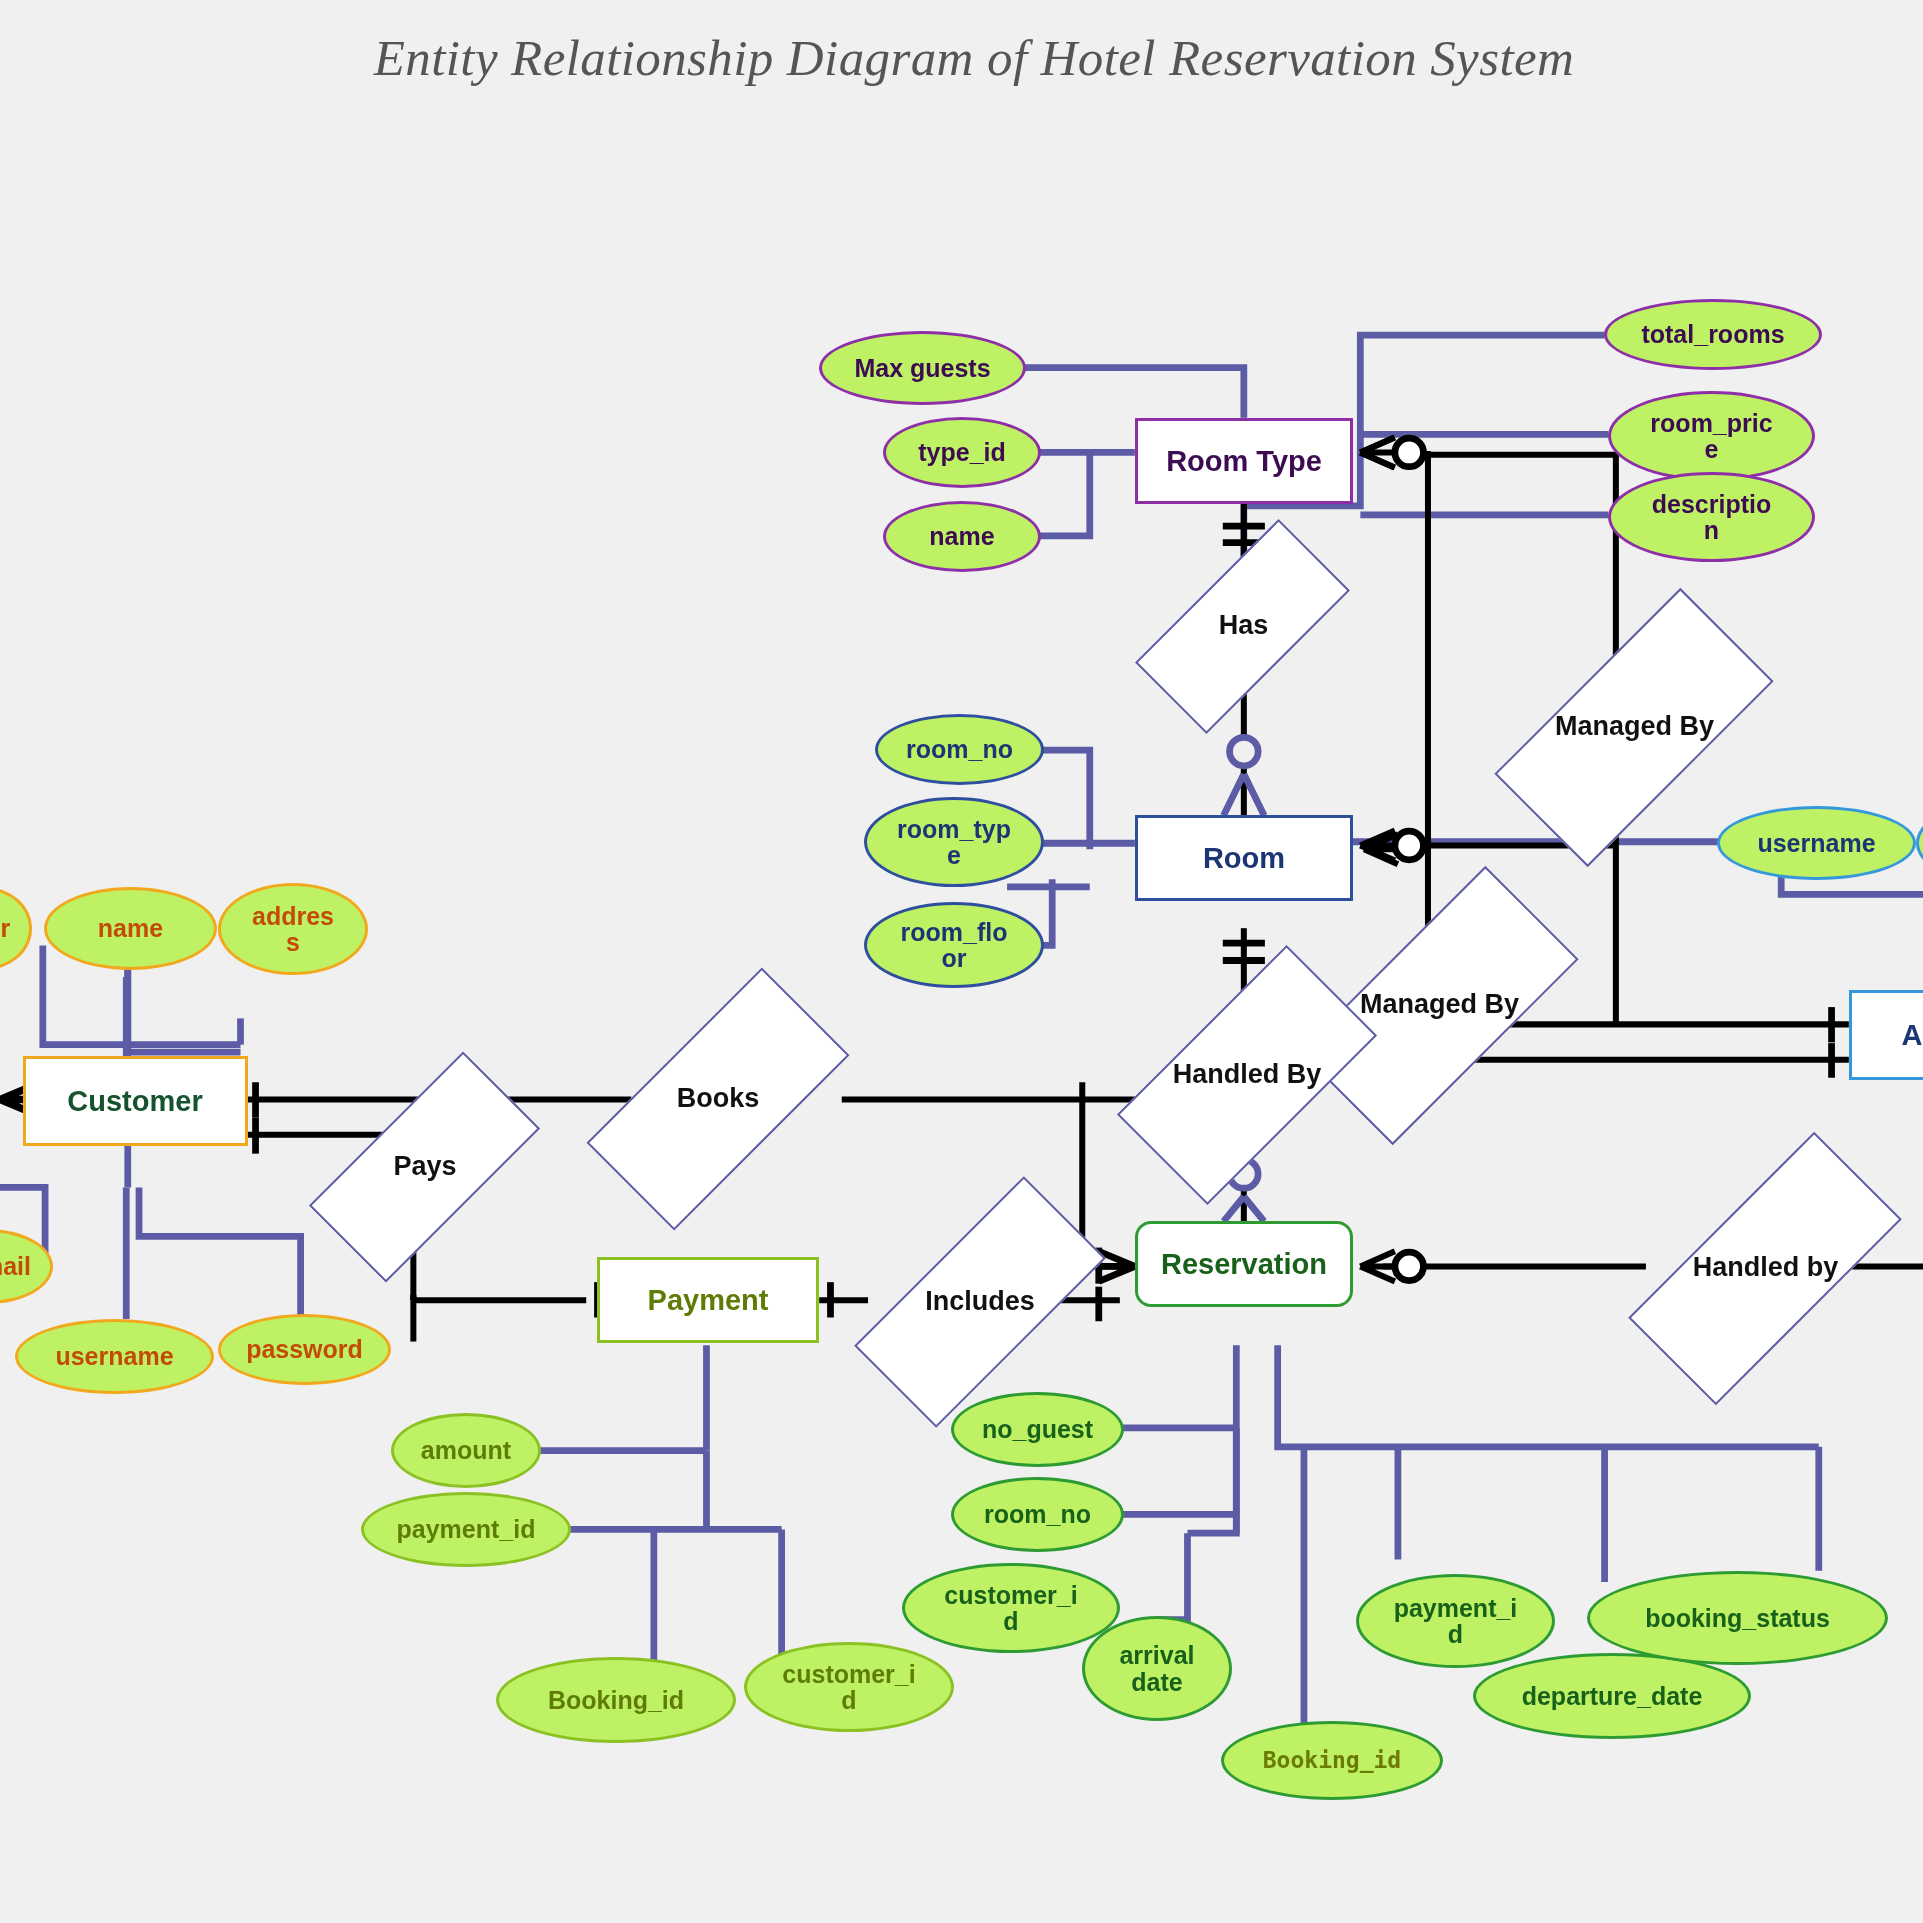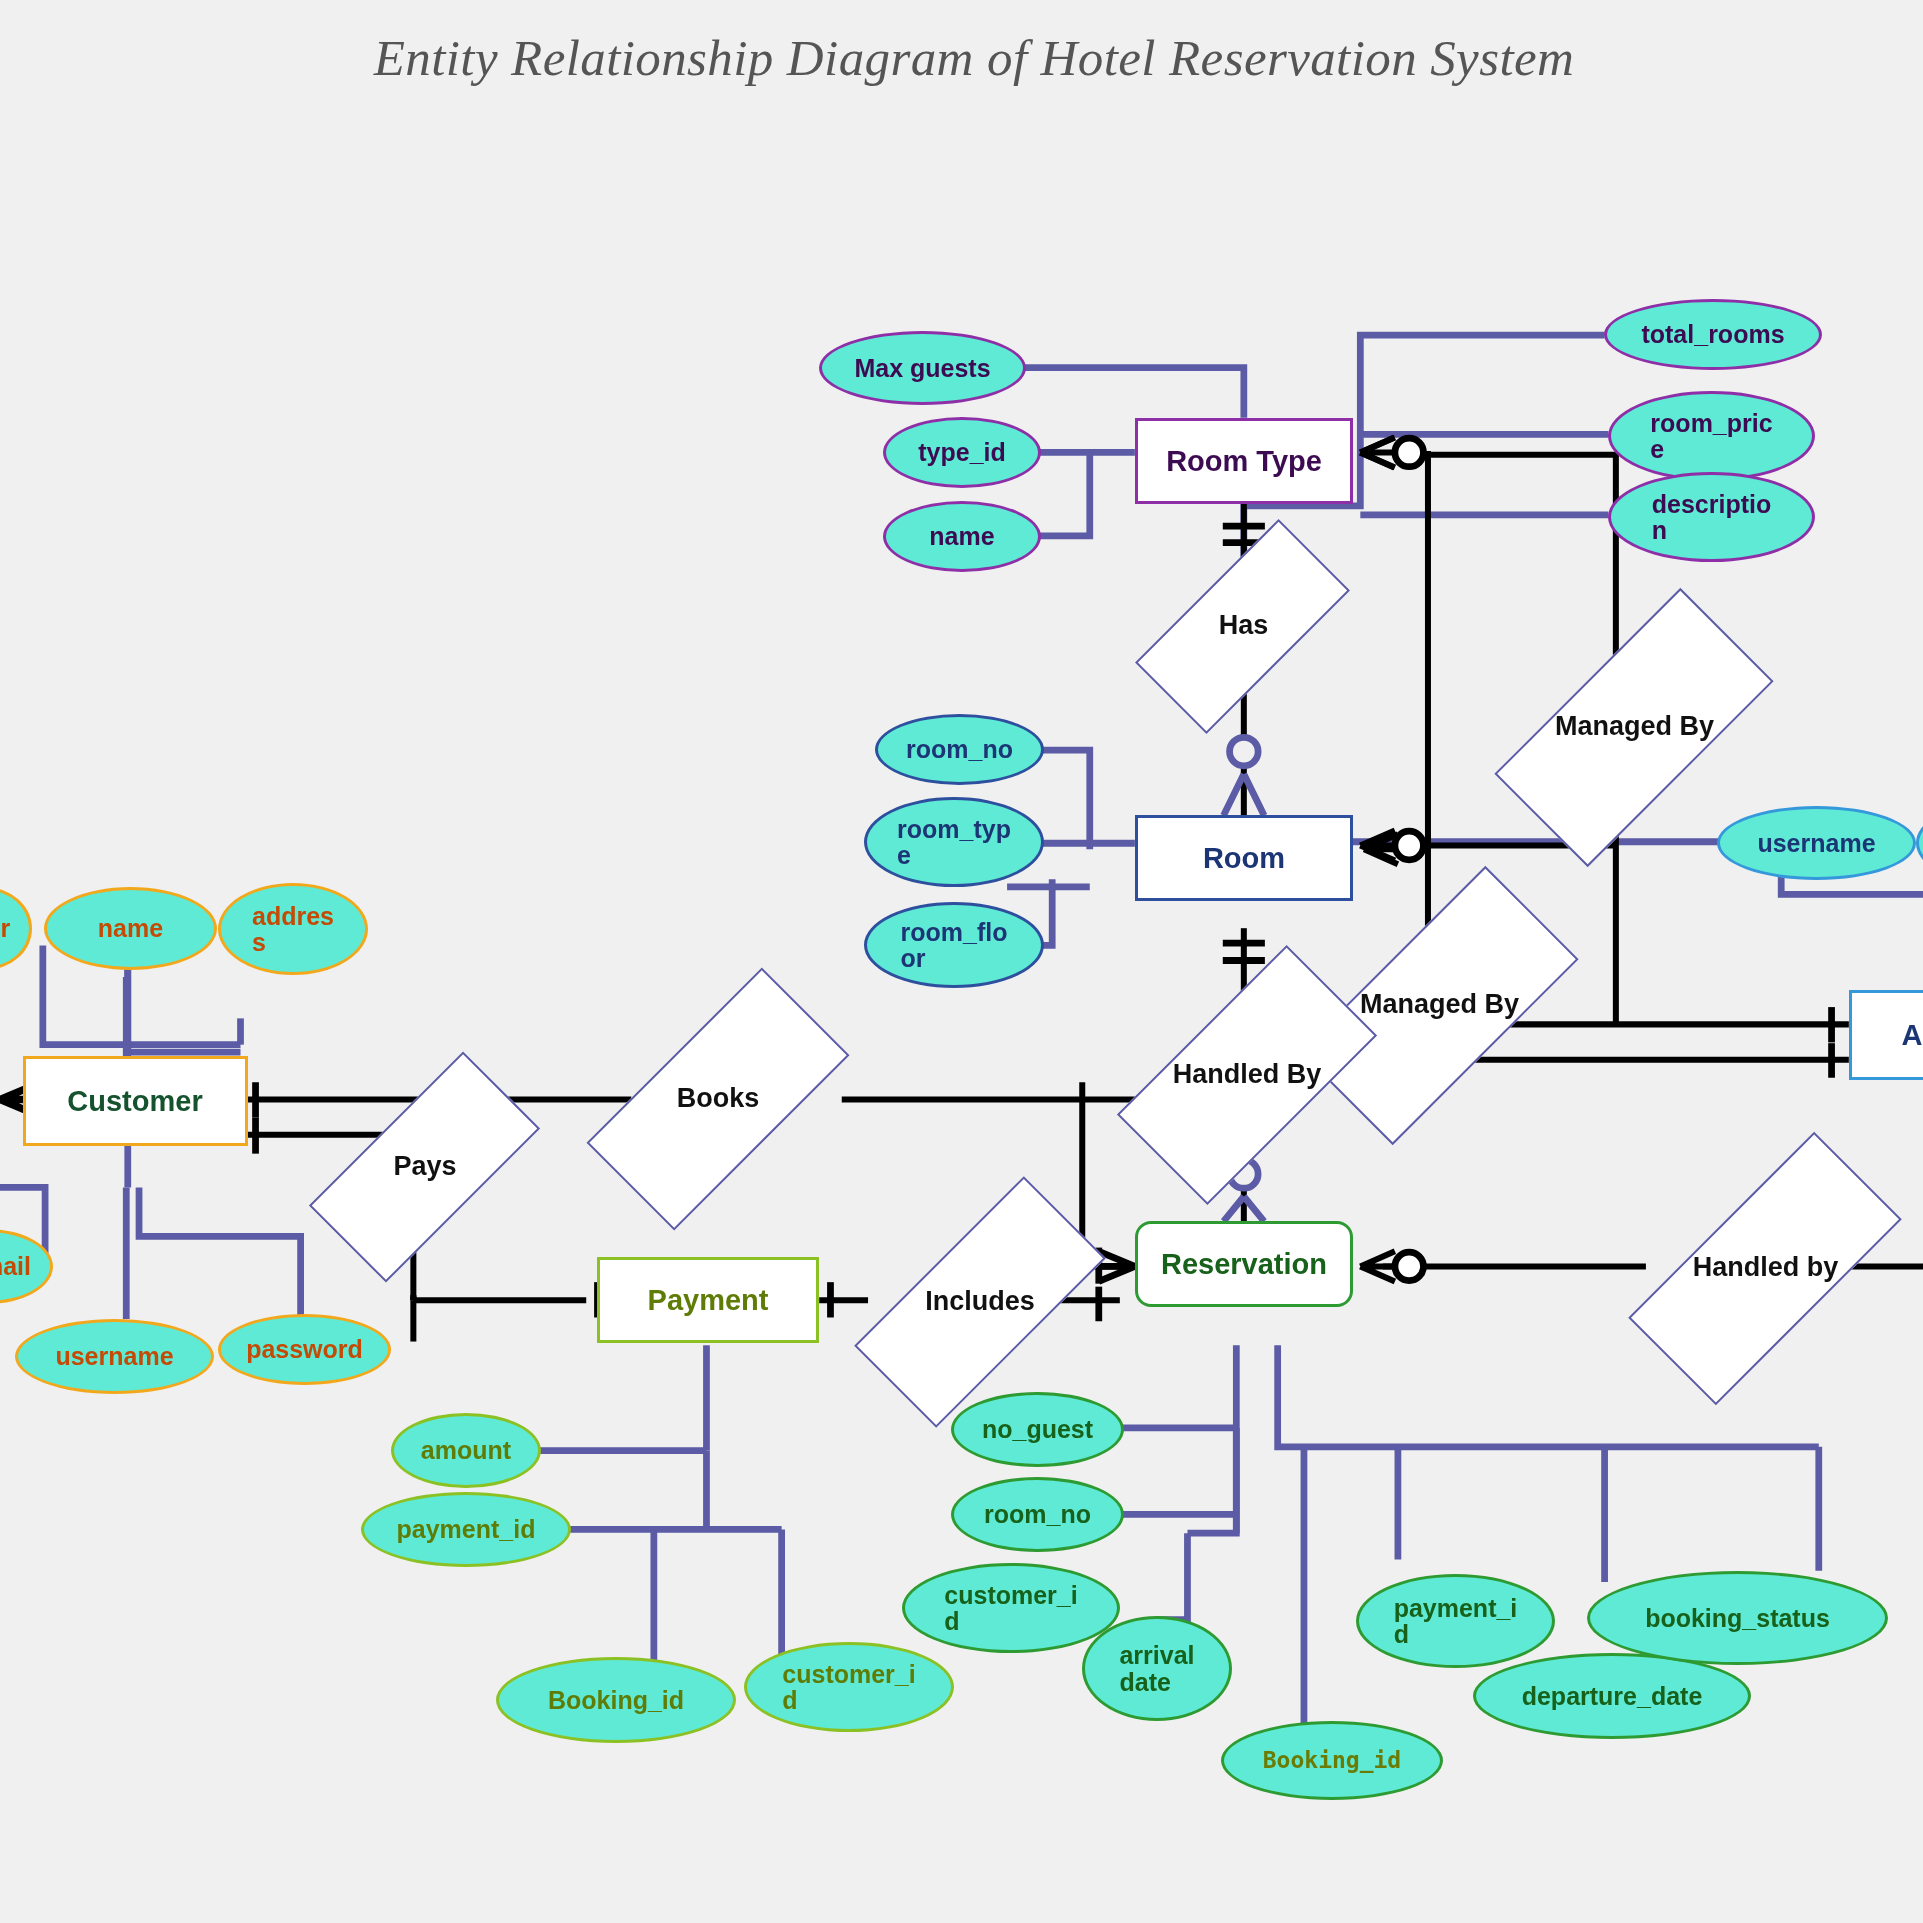--- a/index.html
+++ b/index.html
@@ -30,23 +30,23 @@
   }
   .e-roomtype{border-color:#8E2FA8;color:#3C0B52;}
   .e-room{border-color:#2D4F9E;color:#1C3574;}
   .e-customer{border-color:#F2A81D;color:#14532d;}
   .e-payment{border-color:#8CC124;color:#5F7C07;}
   .e-reservation{border-color:#2E9B32;color:#17611A;border-radius:16px;}
   .e-admin{border-color:#3498DB;color:#1C3574;}
 
   
   .attr{
-    position:absolute;background:#5eead4;border:3px solid #404040;border-radius:50%;
+    position:absolute;background:#bef264;border:3px solid #404040;border-radius:50%;
     display:flex;align-items:center;justify-content:center;
-    font-weight:bold;font-size:25px;box-sizing:border-box;
+    font-weight:bold;font-size:25px;text-align:center;box-sizing:border-box;
     line-height:1.05;padding:0 4.5px;z-index:7;
   }
   .a-purple{border-color:#8E2FA8;color:#3C0B52;}
   .a-blue{border-color:#2D4F9E;color:#1C3574;}
   .a-orange{border-color:#F2A81D;color:#C44B06;}
   .a-olive{border-color:#8CC124;color:#5F7C07;}
   .a-green{border-color:#2E9B32;color:#17611A;}
   .a-lightblue{border-color:#3498DB;color:#1C3574;}
   .mono{font-family:"DejaVu Sans Mono", monospace;font-size:23px;color:#6B7C06;}
 

